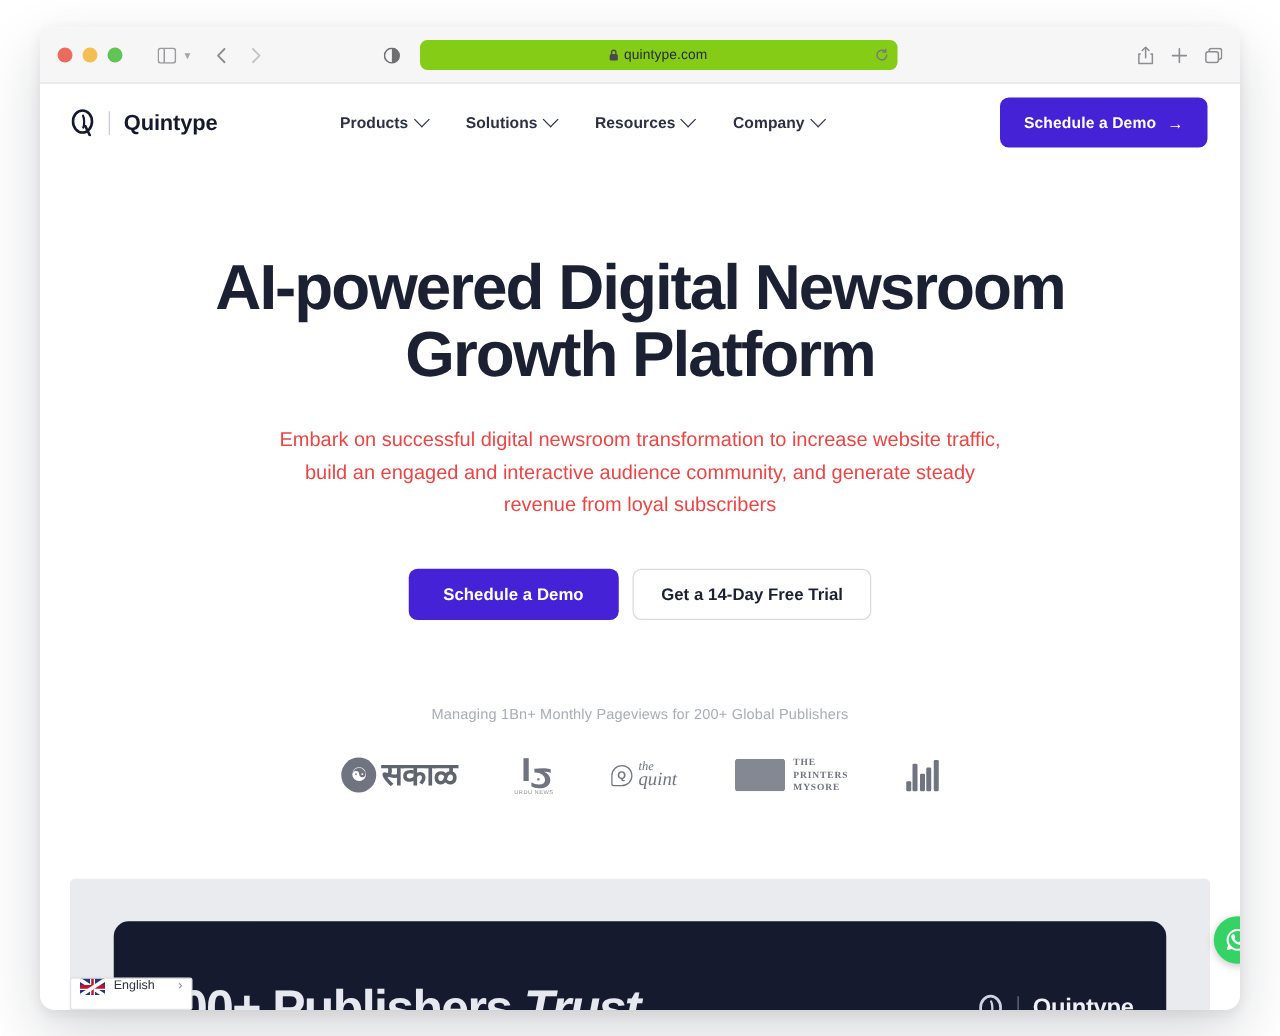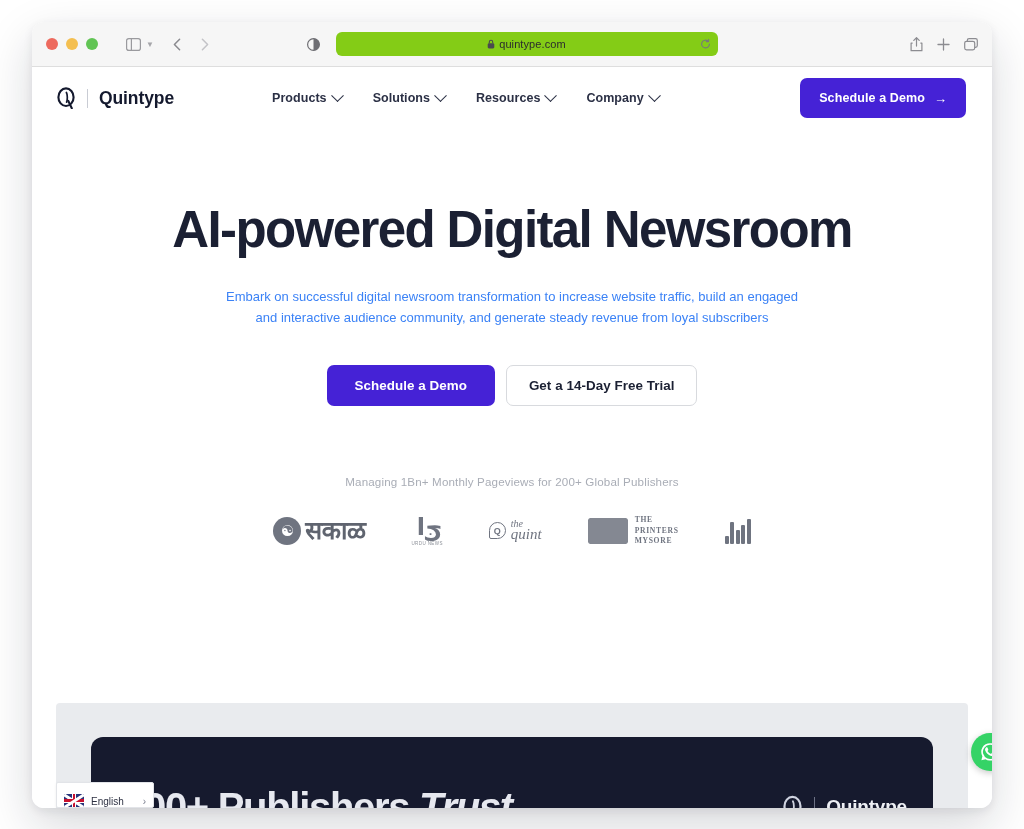--- a/index.html
+++ b/index.html
@@ -174,23 +174,23 @@
     line-height: 1.06;
     font-weight: 700;
     color: #1b2033;
     letter-spacing: -1.6px;
     max-width: 740px;
     margin: 0 auto;
   }
   .hero-sub {
     margin: 29px auto 0;
     max-width: 590px;
-    font-size: 13px;
+    font-size: 16px;
     line-height: 1.62;
-    color: #3b82f6;
+    color: #ef4444;
     font-weight: 400;
   }
 
   .hero-buttons {
     margin-top: 37px;
     display: flex;
     justify-content: center;
     gap: 11px;
   }
   .btn {
@@ -343,21 +343,21 @@
   .lang-widget {
     position: absolute;
     left: 24px;
     bottom: 0px;
     width: 98px;
     height: 26px;
     background: #ffffff;
     border: 1px solid #e2e4e8;
     border-radius: 2px;
     display: flex;
-    align-items: flex-end;
+    align-items: flex-start;
     padding: 0 7px;
     gap: 7px;
     box-shadow: 0 1px 3px rgba(0,0,0,0.07);
     cursor: pointer;
     z-index: 6;
   }
   .flag {
     width: 20px; height: 13px;
     position: relative;
     overflow: hidden;
@@ -512,20 +512,21 @@
 
         <button class="header-cta">
           <span>Schedule a Demo</span>
           <span class="arrow">→</span>
         </button>
       </div>
 
       <div class="hero">
         <h1 class="hero-title">
           <span>AI-powered Digital Newsroom</span><br>
+          <span>Growth Platform</span>
         </h1>
         <p class="hero-sub">
           <span>Embark on successful digital newsroom transformation to increase website traffic, build an engaged</span>
           <span>and interactive audience community, and generate steady revenue from loyal subscribers</span>
         </p>
 
         <div class="hero-buttons">
           <button class="btn btn-primary">Schedule a Demo</button>
           <button class="btn btn-secondary">Get a 14-Day Free Trial</button>
         </div>

